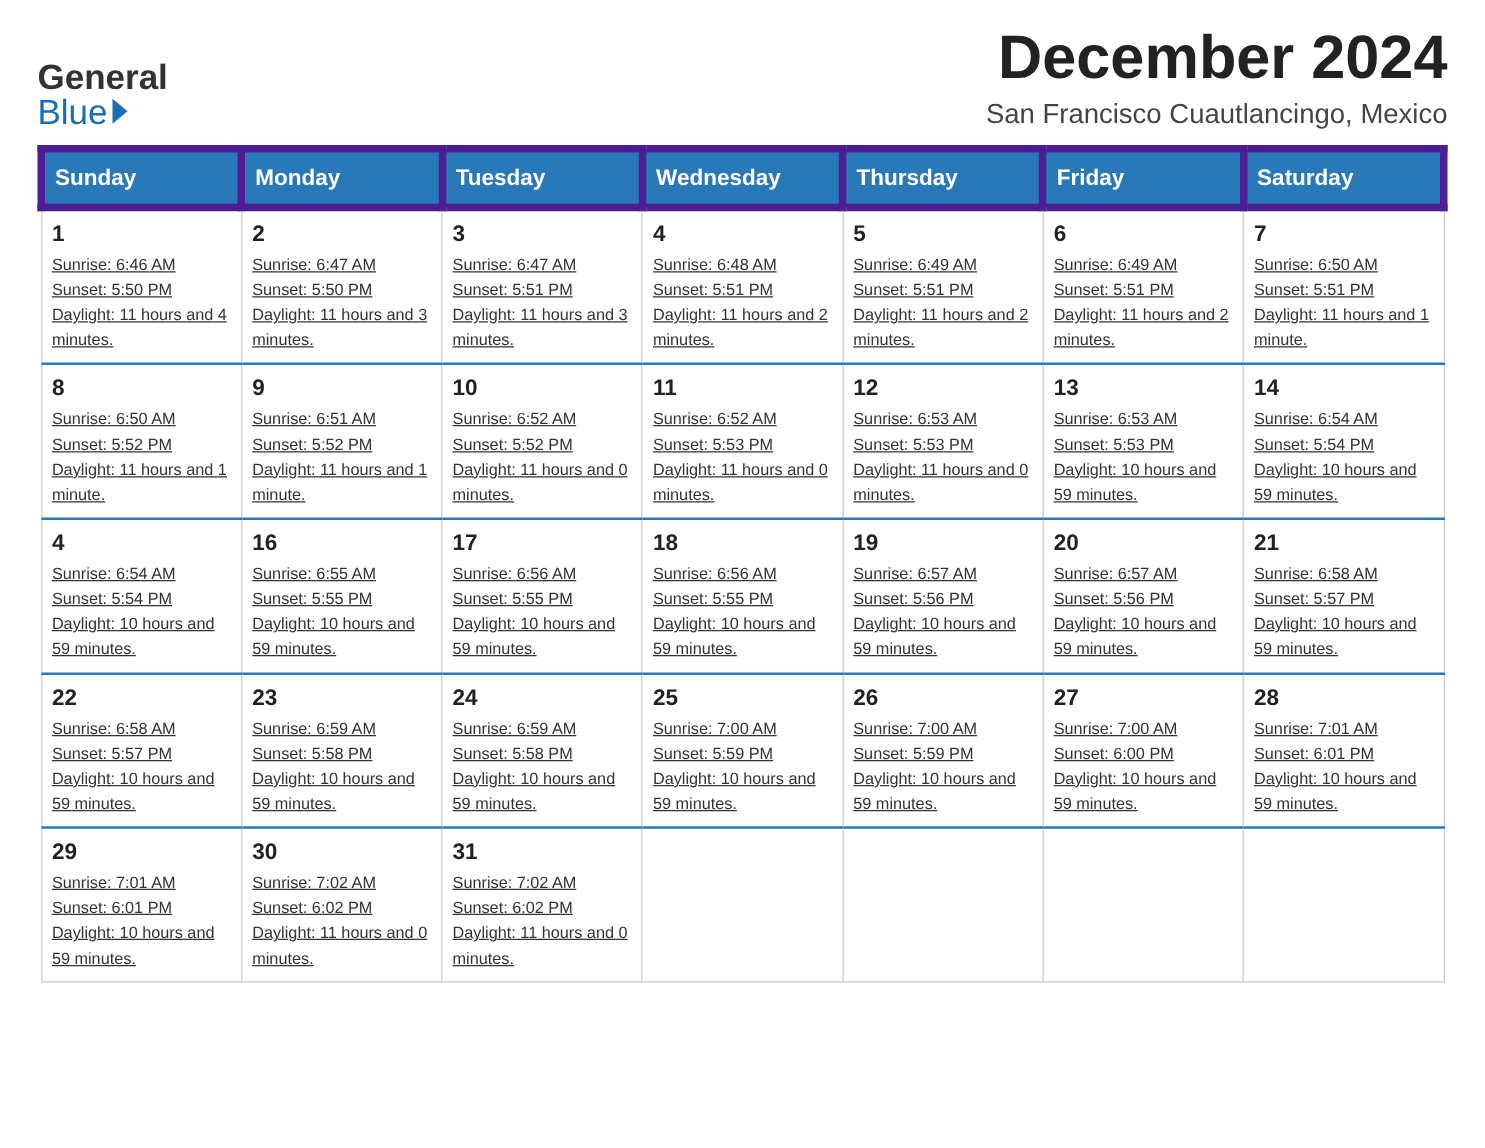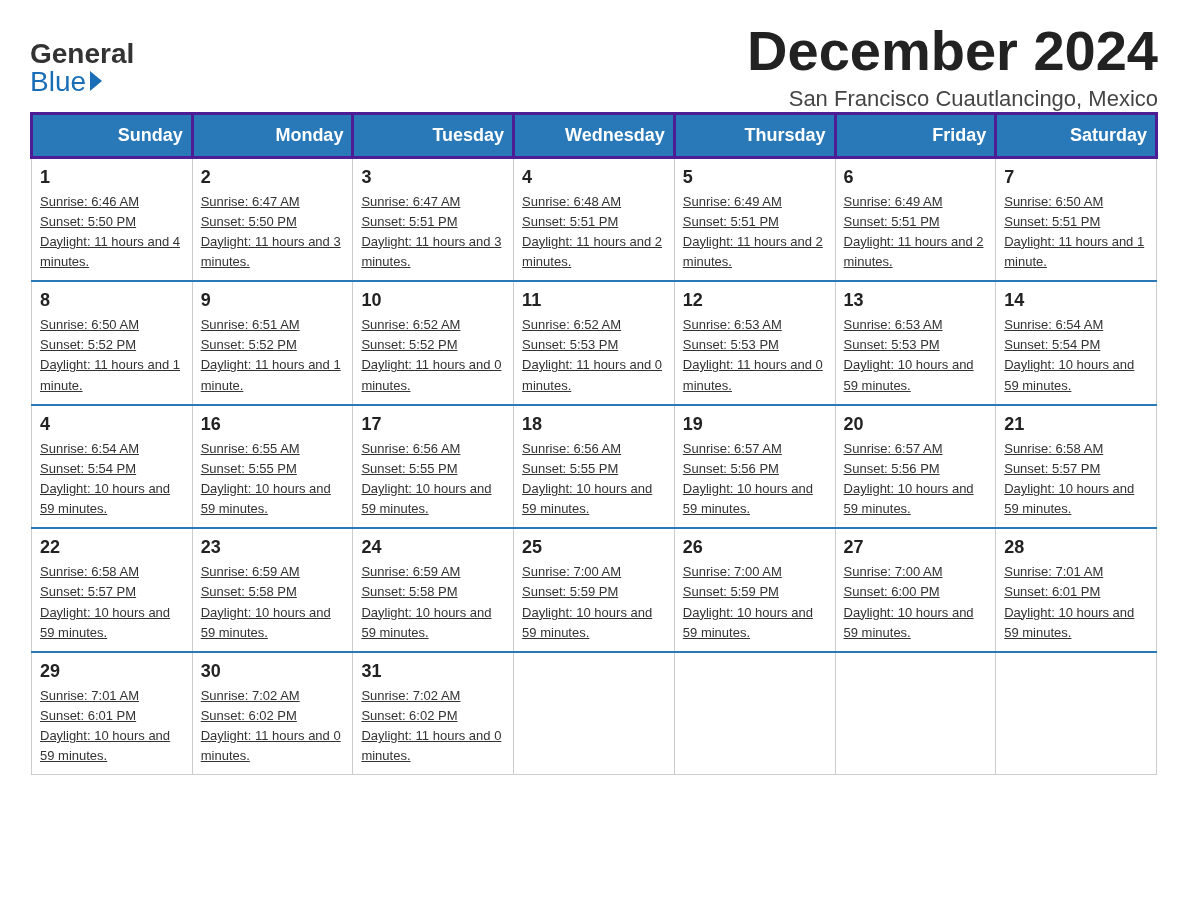--- a/index.html
+++ b/index.html
@@ -6,22 +6,22 @@
     body {
       font-family: Arial, sans-serif;
       background: #fff;
       width: 1188px;
       min-height: 918px;
       padding: 20px 30px;
     }
     .header {
       display: flex;
       justify-content: space-between;
-      align-items: center;
-      margin-bottom: 0;
+      align-items: flex-end;
+      margin-bottom: 12px;
     }
     .logo {
       display: flex;
       flex-direction: column;
       align-items: flex-start;
       padding-top: 4px;
     }
     .logo-general {
       font-size: 28px;
       font-weight: bold;
@@ -42,43 +42,43 @@
       border-left: 12px solid #1a6eb5;
       border-top: 10px solid transparent;
       border-bottom: 10px solid transparent;
       margin-left: 4px;
       margin-top: -2px;
     }
     .title-section {
       text-align: right;
     }
     .month-year {
-      font-size: 56px;
+      font-size: 49px;
       font-weight: bold;
       color: #222;
       line-height: 1.1;
     }
     .location {
       font-size: 22px;
       color: #444;
       margin-top: 4px;
     }
     table {
       width: 100%;
       border-collapse: collapse;
       table-layout: fixed;
     }
     thead tr th {
       background-color: #2979b8;
       color: #fff;
       font-size: 18px;
       font-weight: bold;
       padding: 10px 8px;
-      text-align: right;
-      border: 3px solid #4c1d95;
+      text-align: left;
+      border: 6px solid #4c1d95;
     }
     tbody tr td {
       vertical-align: top;
       padding: 8px;
       border: 1px solid #ccc;
       font-size: 13px;
       color: #333;
       min-height: 100px;
       height: 110px;
     }

